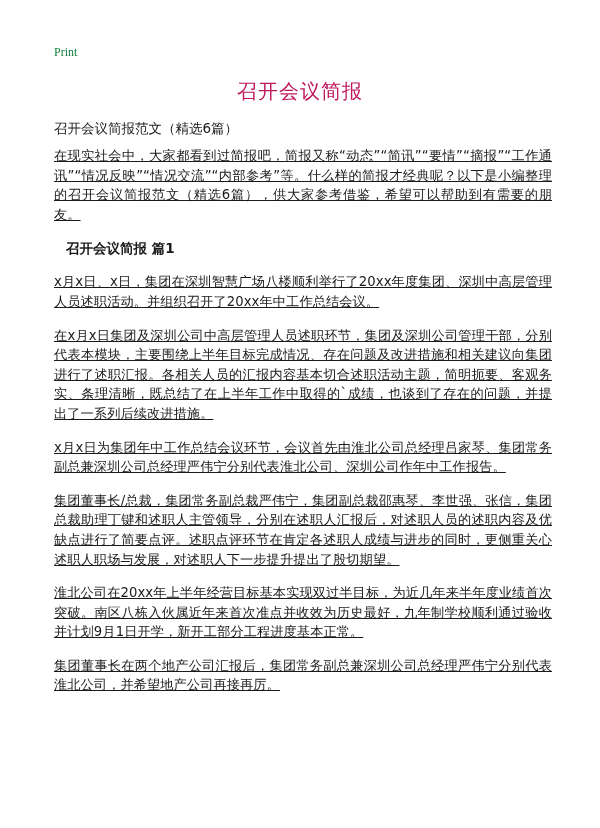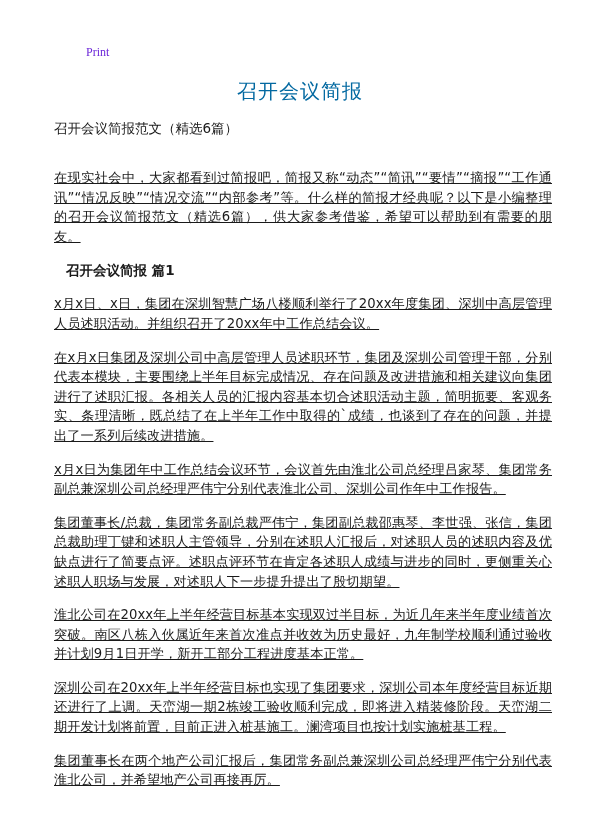--- a/index.html
+++ b/index.html
@@ -5,28 +5,28 @@
     html, body { margin: 0; padding: 0; background: #ffffff; }
     body {
       width: 600px; height: 828px; overflow: hidden; position: relative;
       font-family: "DejaVu Sans", "Liberation Sans", sans-serif;
       color: #1a1a1a;
     }
     .page { position: absolute; left: 0; top: 0; width: 600px; height: 828px; }
     .print-label {
       position: absolute; left: 54px; top: 45px;
       font-family: "Liberation Serif", "DejaVu Serif", serif;
-      font-size: 12px; color: #6d28d9; margin-left: 32px;
+      font-size: 12px; color: #15803d;
     }
     .doc-title {
       position: absolute; left: 0; width: 600px; top: 78px; text-align: center;
-      font-size: 20px; font-weight: normal; letter-spacing: 1px; color: #0369a1; margin: 0;
+      font-size: 20px; font-weight: normal; letter-spacing: 1px; color: #be185d; margin: 0;
     }
     .content { position: absolute; left: 54px; width: 498px; top: 118px; }
-    .subtitle { font-size: 13.5px; line-height: 20px; margin: 0 0 30px 0; }
+    .subtitle { font-size: 13.5px; line-height: 20px; margin: 0 0 8px 0; }
     p.para {
       font-size: 13.2px; line-height: 19.6px; margin: 0 0 14px 0;
       letter-spacing: 0.1px; text-align: justify; text-decoration: underline;
     }
     .section-heading {
       font-size: 13.5px; font-weight: bold; margin: 4px 0 14px 12px; line-height: 20px;
     }
   </style>
 </head>
 <body>
@@ -39,17 +39,16 @@
     <div class="subtitle">召开会议简报范文（精选6篇）</div>
     <p class="para">在现实社会中，大家都看到过简报吧，简报又称“动态”“简讯”“要情”“摘报”“工作通讯”“情况反映”“情况交流”“内部参考”等。什么样的简报才经典呢？以下是小编整理的召开会议简报范文（精选6篇），供大家参考借鉴，希望可以帮助到有需要的朋友。</p>
 
     <div>
       <div class="section-heading">召开会议简报 篇1</div>
       <p class="para">x月x日、x日，集团在深圳智慧广场八楼顺利举行了20xx年度集团、深圳中高层管理人员述职活动。并组织召开了20xx年中工作总结会议。</p>
       <p class="para">在x月x日集团及深圳公司中高层管理人员述职环节，集团及深圳公司管理干部，分别代表本模块，主要围绕上半年目标完成情况、存在问题及改进措施和相关建议向集团进行了述职汇报。各相关人员的汇报内容基本切合述职活动主题，简明扼要、客观务实、条理清晰，既总结了在上半年工作中取得的`成绩，也谈到了存在的问题，并提出了一系列后续改进措施。</p>
       <p class="para">x月x日为集团年中工作总结会议环节，会议首先由淮北公司总经理吕家琴、集团常务副总兼深圳公司总经理严伟宁分别代表淮北公司、深圳公司作年中工作报告。</p>
       <p class="para">集团董事长/总裁，集团常务副总裁严伟宁，集团副总裁邵惠琴、李世强、张信，集团总裁助理丁键和述职人主管领导，分别在述职人汇报后，对述职人员的述职内容及优缺点进行了简要点评。述职点评环节在肯定各述职人成绩与进步的同时，更侧重关心述职人职场与发展，对述职人下一步提升提出了殷切期望。</p>
       <p class="para">淮北公司在20xx年上半年经营目标基本实现双过半目标，为近几年来半年度业绩首次突破。南区八栋入伙属近年来首次准点并收效为历史最好，九年制学校顺利通过验收并计划9月1日开学，新开工部分工程进度基本正常。</p>
-      <p class="para">深圳公司在20xx年上半年经营目标也实现了集团要求，深圳公司本年度经营目标近期还进行了上调。天峦湖一期2栋竣工验收顺利完成，即将进入精装修阶段。天峦湖二期开发计划将前置，目前正进入桩基施工。澜湾项目也按计划实施桩基工程。</p>
       <p class="para">集团董事长在两个地产公司汇报后，集团常务副总兼深圳公司总经理严伟宁分别代表淮北公司，并希望地产公司再接再厉。</p>
     </div>
   </div>
 </div>
 
 </body></html>

